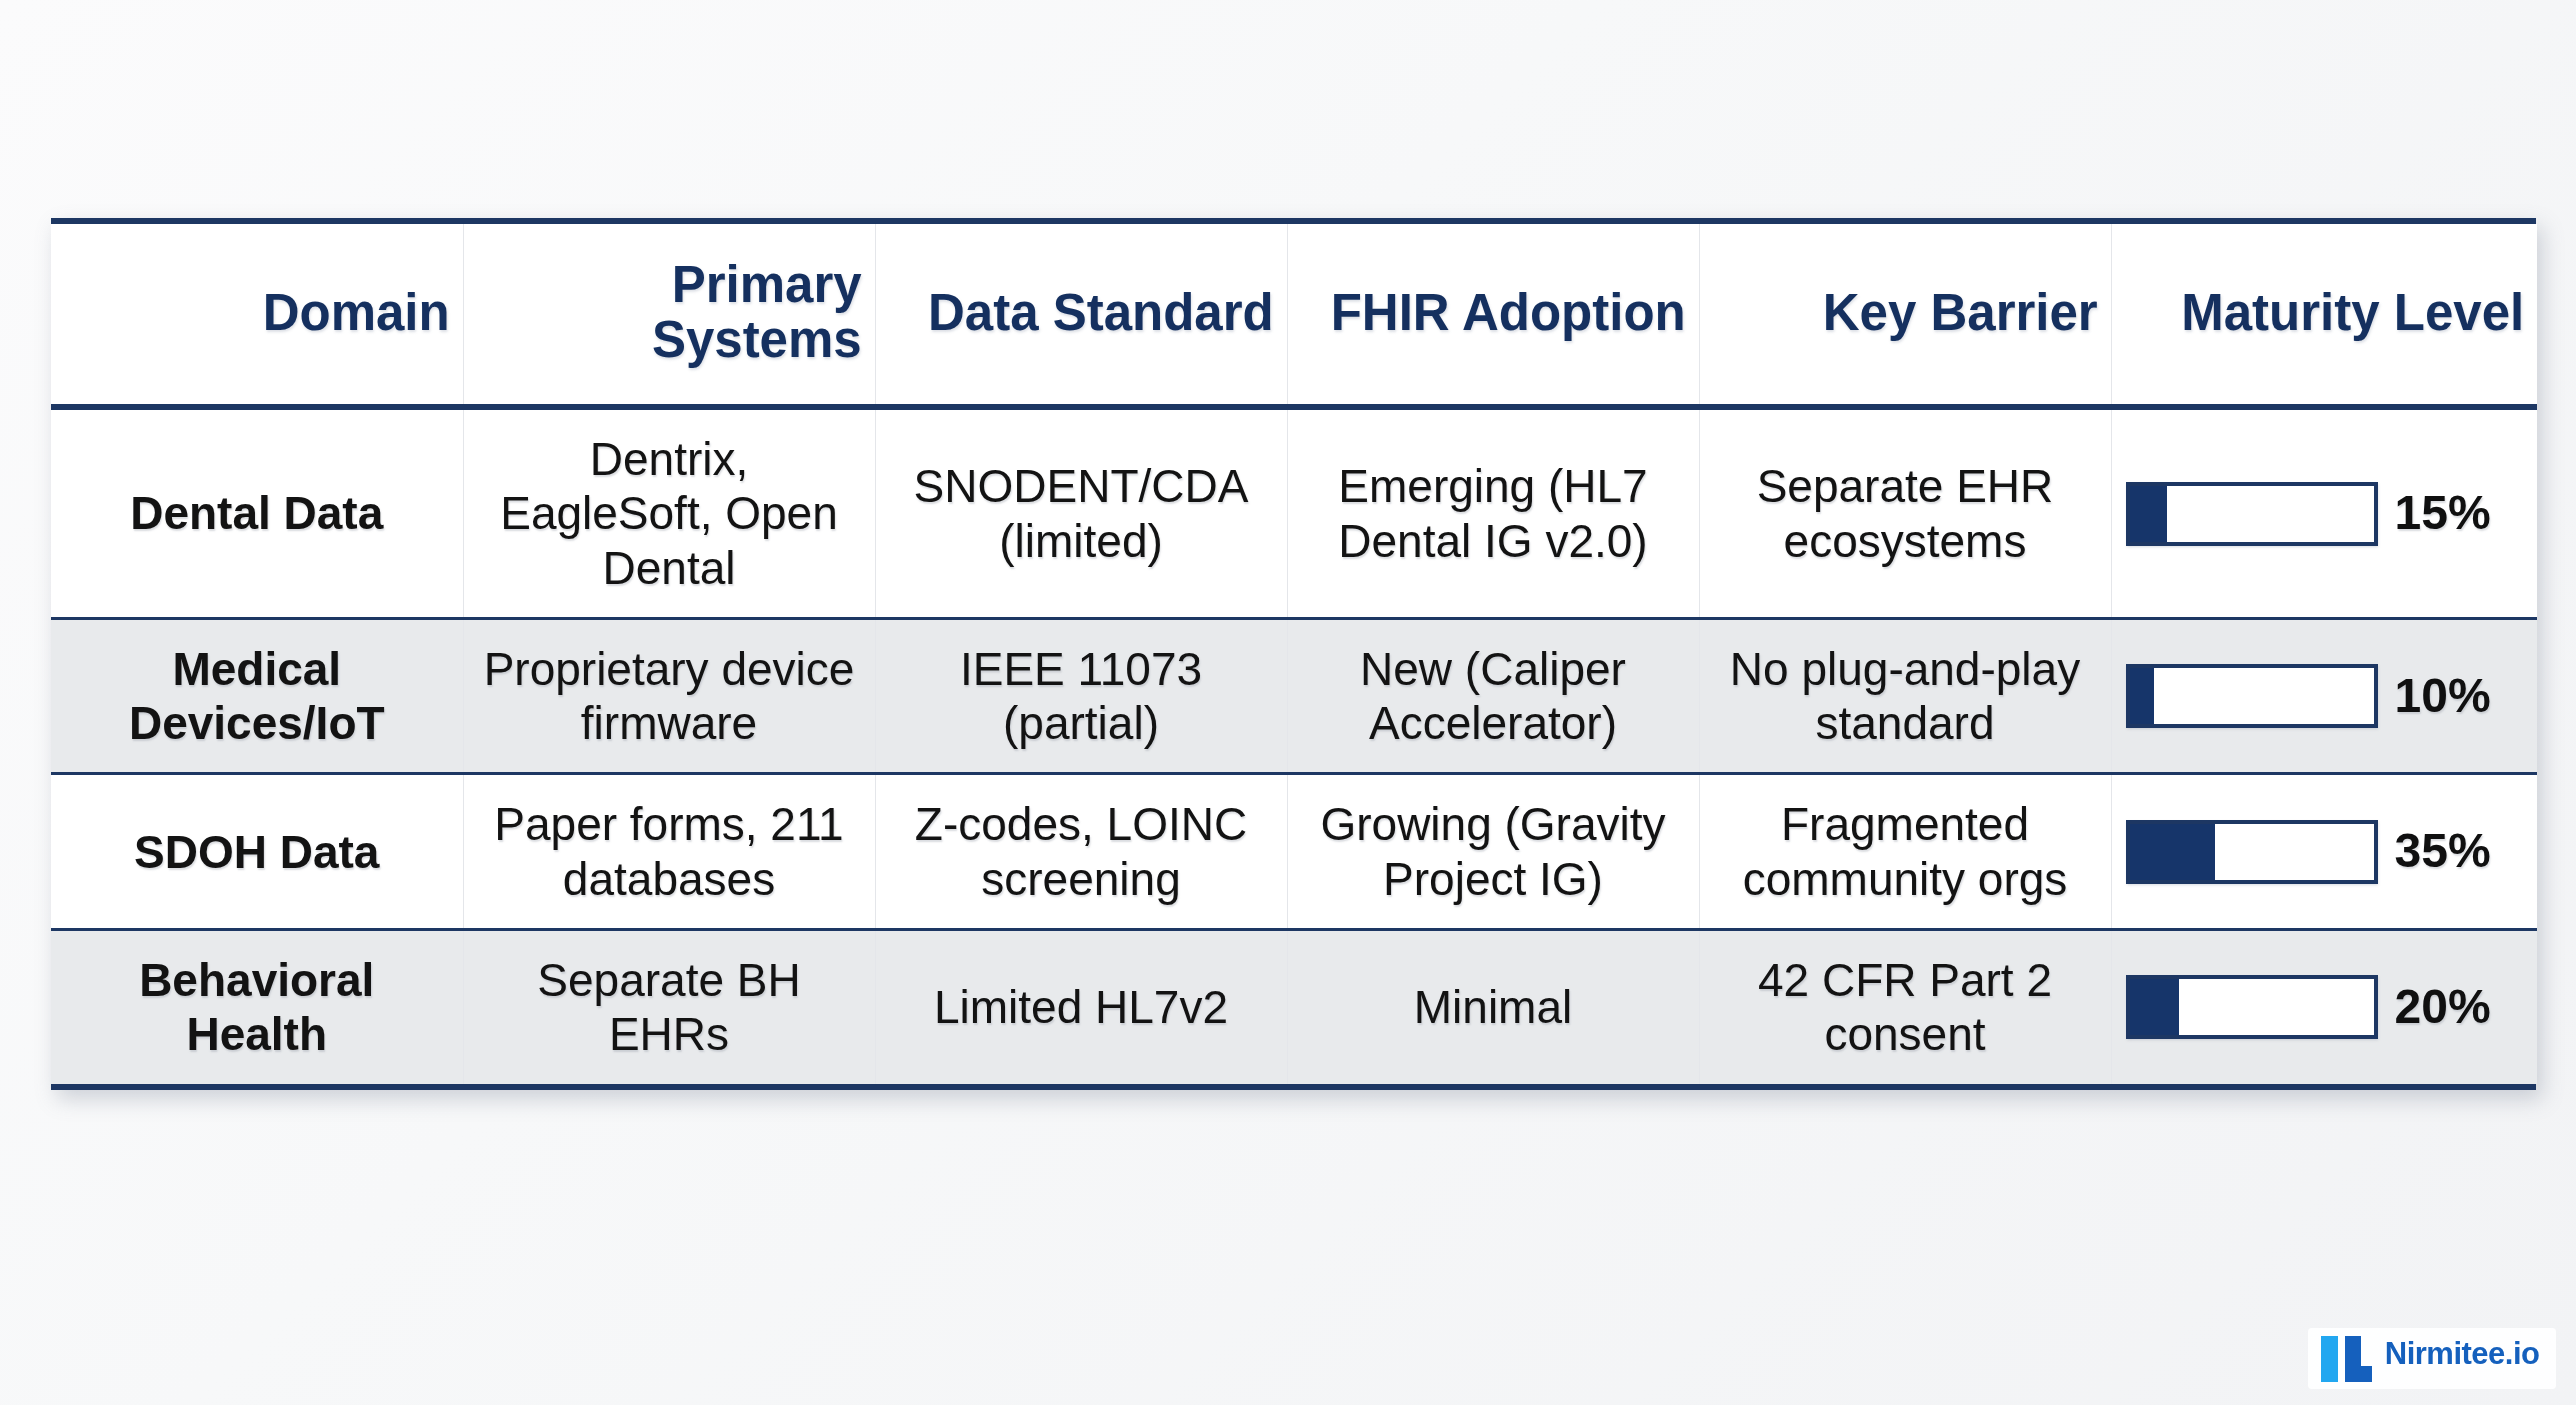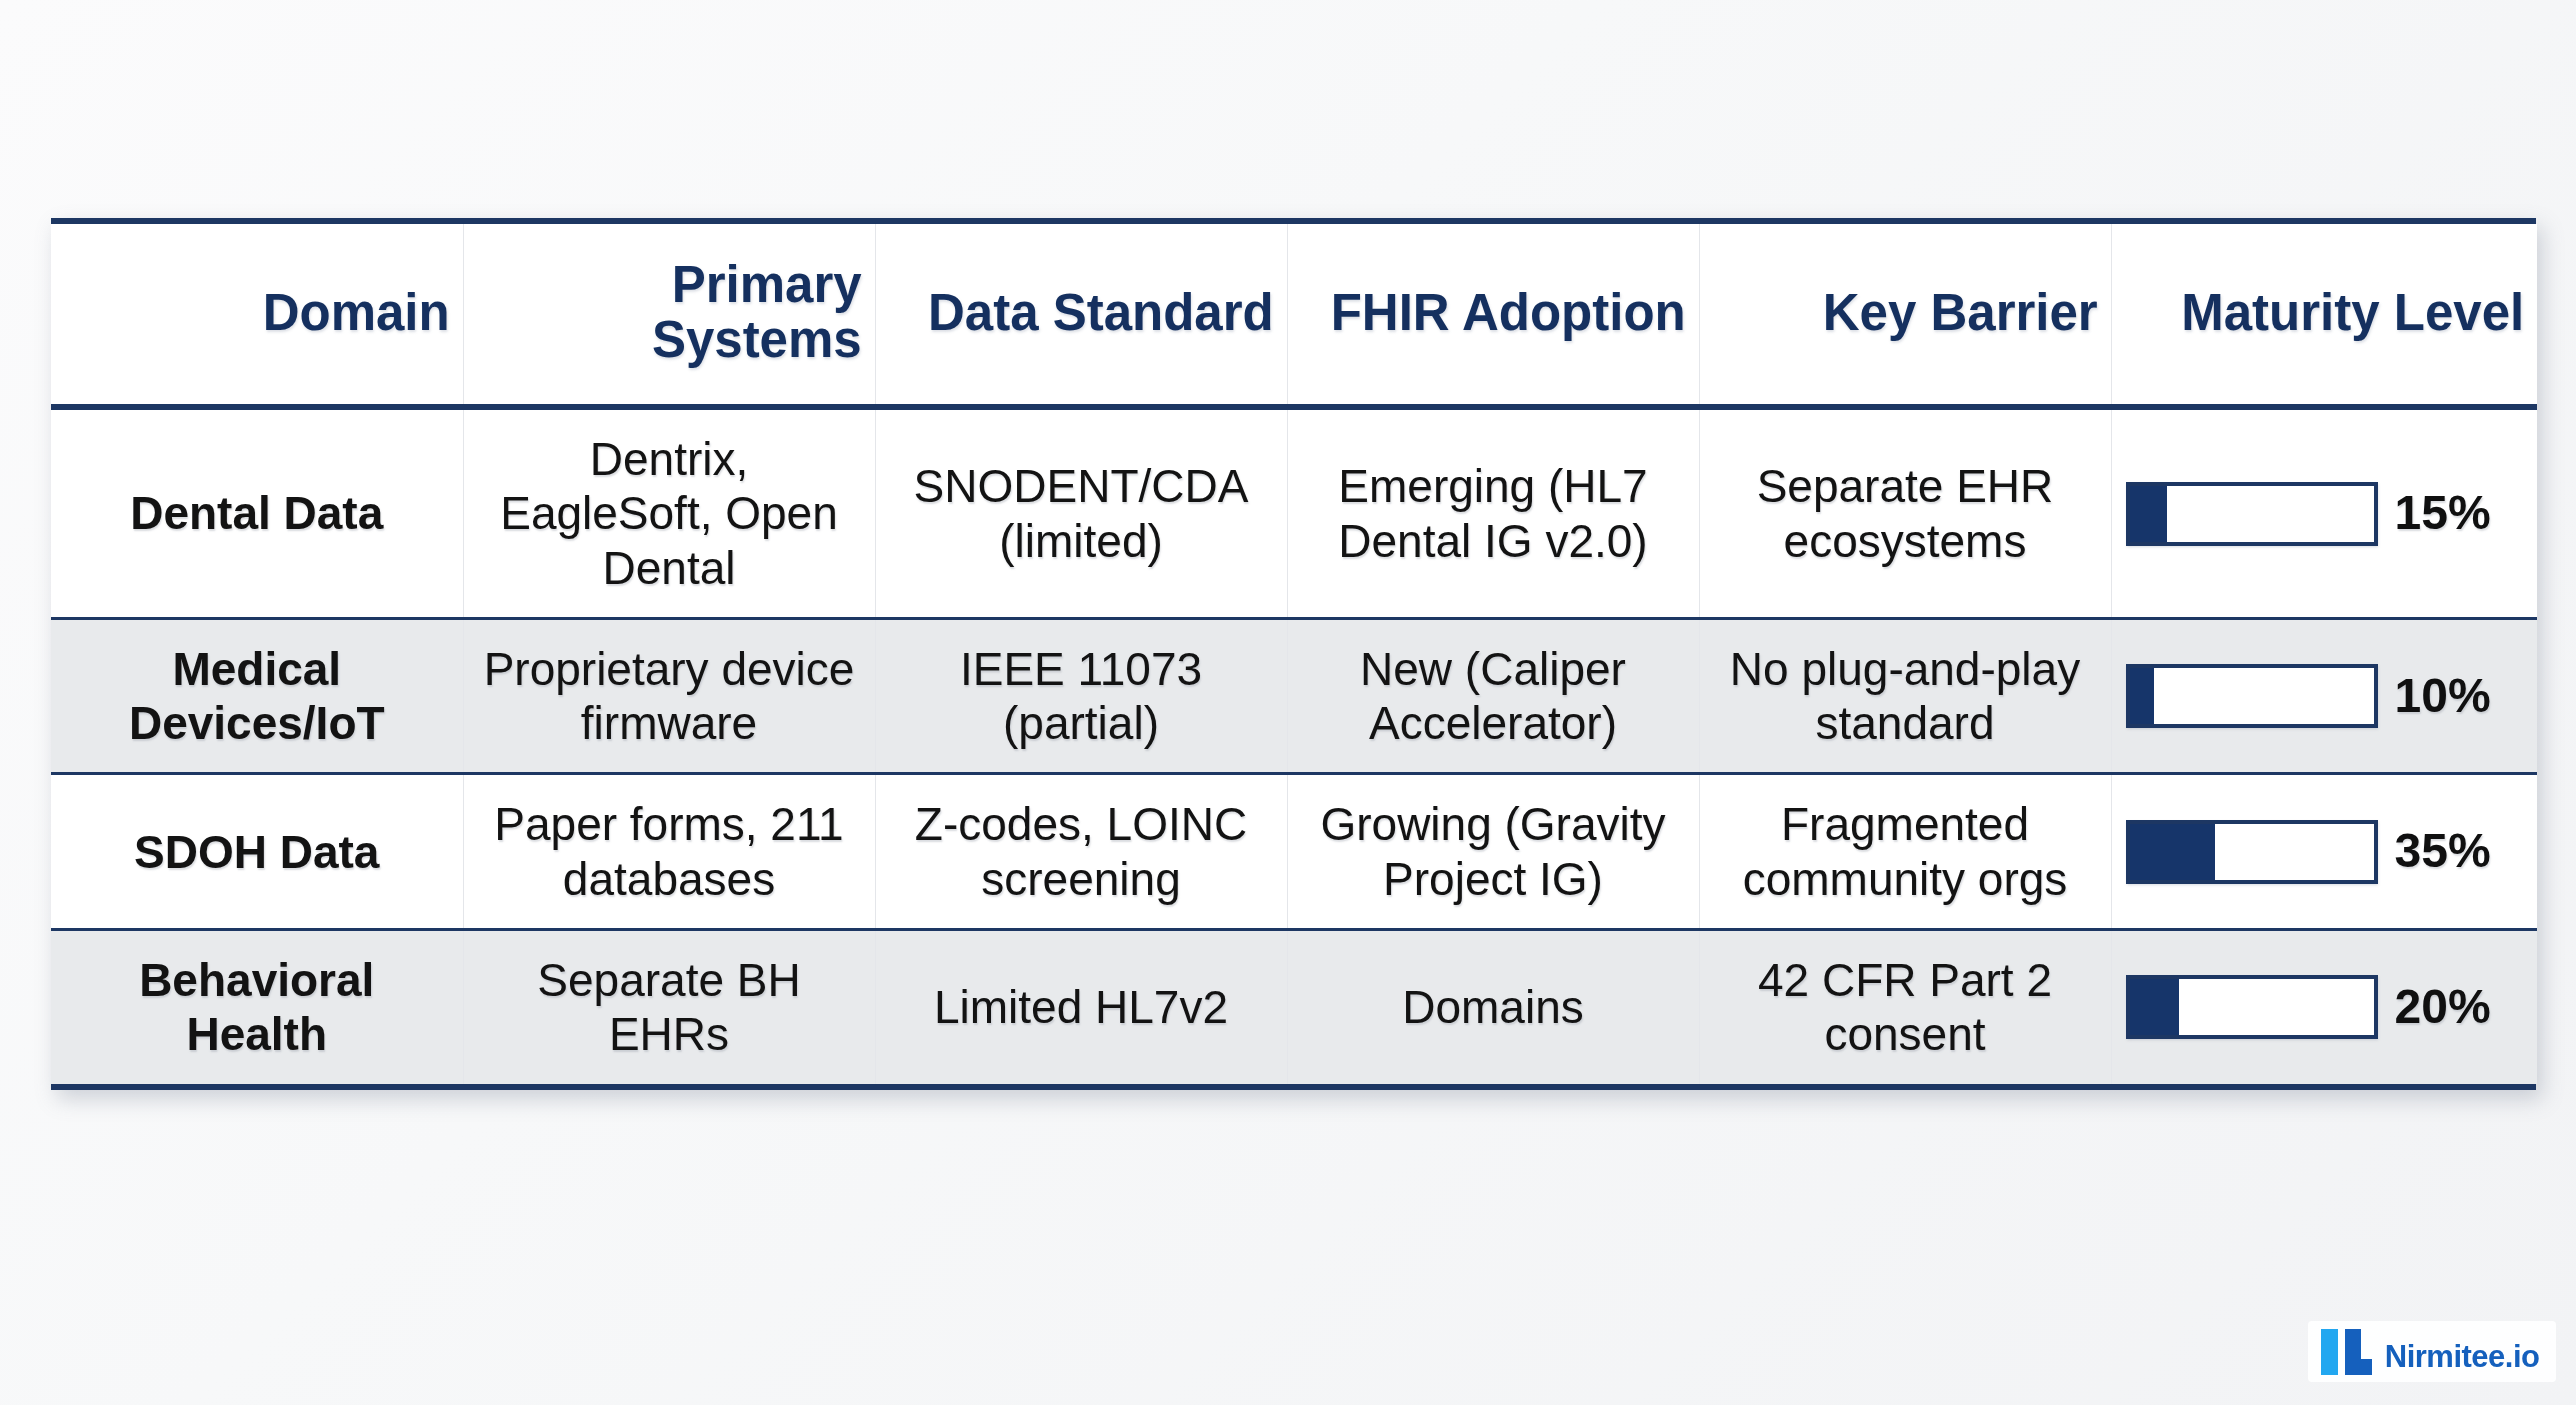--- a/index.html
+++ b/index.html
@@ -133,23 +133,23 @@
     font-weight: bold;
     color: #101010;
     flex: 0 0 auto;
     text-shadow: 0.9px 1.8px 1.8px rgba(150,155,165,0.35);
   }
 
   
   .watermark {
     position: absolute;
     right: 20px;
-    bottom: 23px;
+    bottom: 16px;
     display: flex;
-    align-items: flex-end;
+    align-items: flex-start;
     gap: 12.8px;
     background: rgba(255,255,255,0.92);
     padding: 7.3px 16.5px 7.3px 12.8px;
     border-radius: 3.7px;
   }
   .logo-mark {
     position: relative;
     width: 51px;
     height: 46px;
     flex: 0 0 auto;
@@ -252,21 +252,21 @@
               </div>
               <span class="bar-label">35%</span>
             </div>
           </td>
         </tr>
 
         <tr class="even">
           <td class="domain-cell">Behavioral Health</td>
           <td>Separate BH EHRs</td>
           <td>Limited HL7v2</td>
-          <td>Domains</td>
+          <td>Minimal</td>
           <td>42 CFR Part 2 consent</td>
           <td>
             <div class="maturity">
               <div class="bar-track">
                 <div class="bar-fill" style="width: 20%;"></div>
               </div>
               <span class="bar-label">20%</span>
             </div>
           </td>
         </tr>

